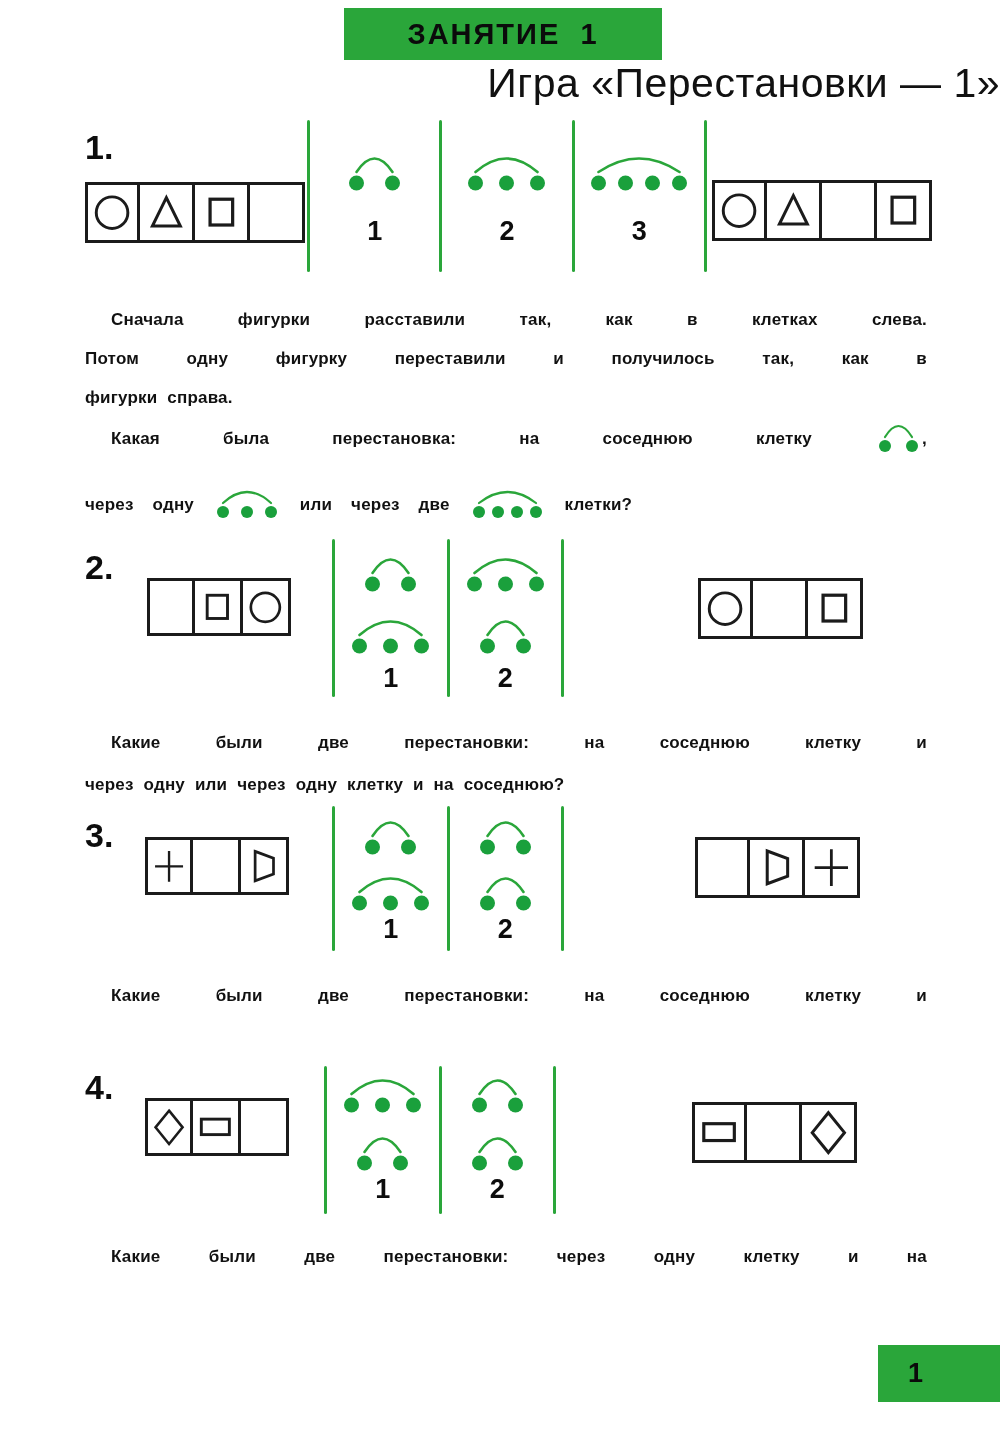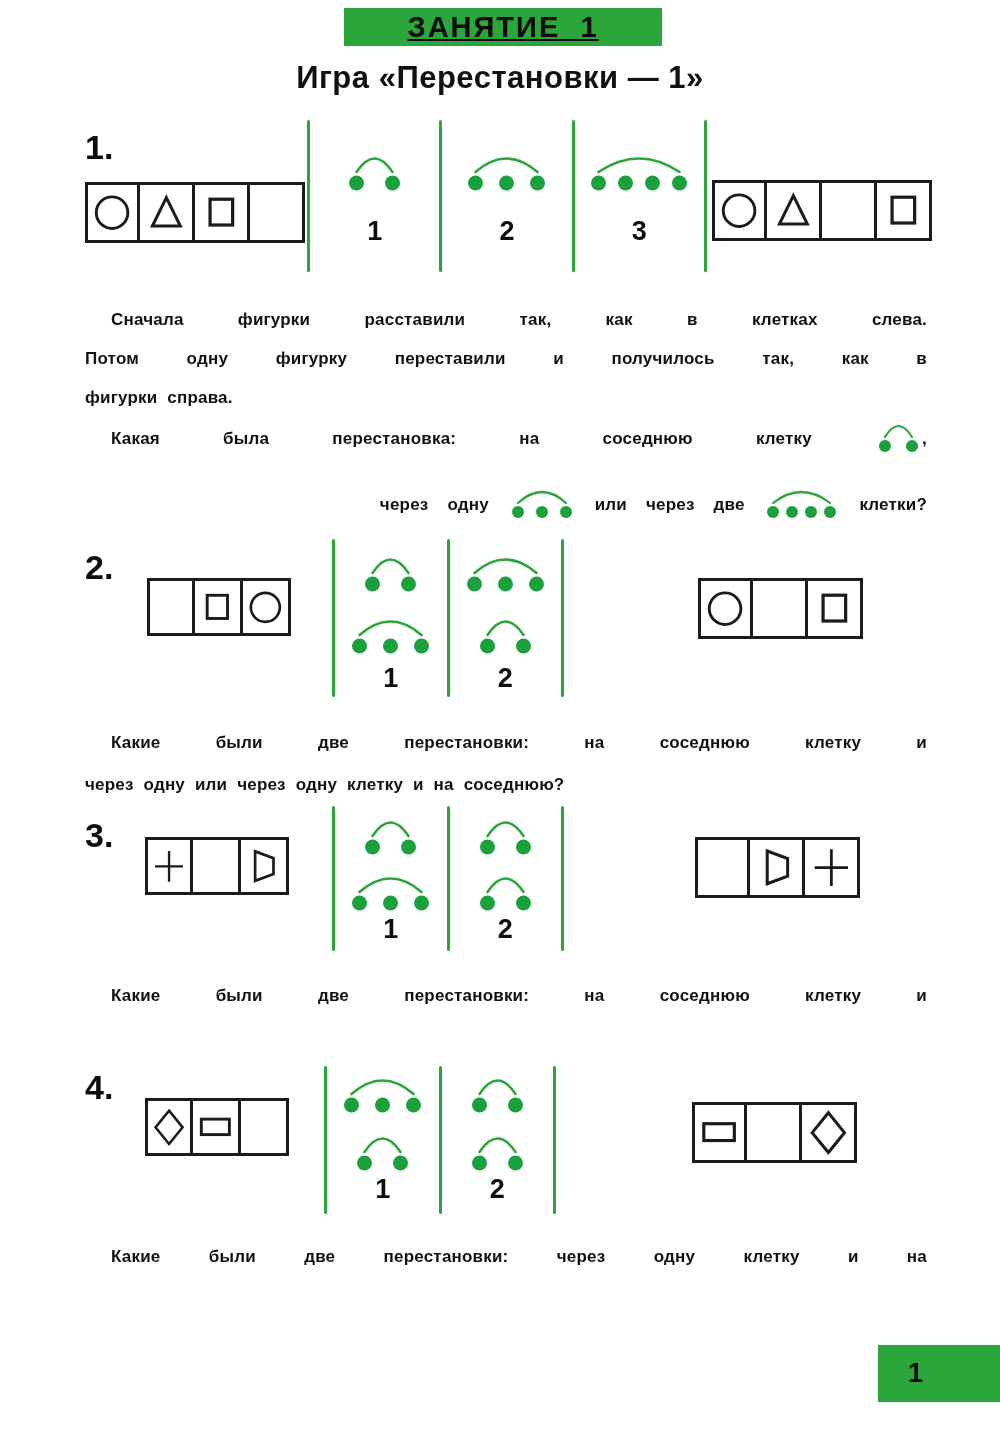--- a/index.html
+++ b/index.html
@@ -1,24 +1,24 @@
 <!DOCTYPE html>
 <html style="--green: #2aa63a;"><head>
 <meta charset="utf-8">
 <style>
   html,body{margin:0;padding:0;background:#ffffff;}
   .page{position:relative;width:1000px;height:1453px;background:#ffffff;
         font-family:"Liberation Sans",sans-serif;color:#161616;overflow:hidden;}
 
   
-  .lesson-badge{position:absolute;left:344px;top:8px;width:318px;height:38px;
+  .lesson-badge{position:absolute;left:344px;top:8px;width:318px;height:52px;
     background:var(--green,#2aa63a);display:flex;align-items:center;justify-content:center;
-    font-weight:bold;font-size:29px;letter-spacing:2px;color:#0b0b0b;white-space:pre;text-decoration:underline;}
-  .game-title{position:absolute;left:0;top:60px;width:100%;margin:0;text-align:center;
-    font-size:31px;font-weight:bold;letter-spacing:.5px;color:#111;}
+    font-weight:bold;font-size:29px;letter-spacing:2px;color:#0b0b0b;white-space:pre;}
+  .game-title{position:absolute;left:0;top:60px;width:100%;margin:0;text-align:right;
+    font-size:41px;font-weight:normal;letter-spacing:.5px;color:#111;}
 
   
   .exercise{position:absolute;left:0;width:1000px;}
   .ex1{top:118px;height:172px;}
   .ex2{top:535px;height:185px;}
   .ex3{top:800px;height:165px;}
   .ex4{top:1060px;height:168px;}
   .ex-number{position:absolute;font-size:34px;font-weight:bold;color:#0d0d0d;}
   .ex1 .ex-number{left:85px;top:10px;}
   .ex2 .ex-number{left:85px;top:13px;}
@@ -61,21 +61,21 @@
   .para1{top:300px;line-height:39px;}
   .q2{top:722px;}
   .q3{top:975px;}
   .q4{top:1236px;}
   .tline{text-align:justify;text-align-last:justify;}
   .tline.indent{text-indent:26px;}
   .tline.last{text-align-last:left;}
 
   .q1{top:414px;line-height:50px;}
   .q1 .qline.just{text-align:justify;text-align-last:justify;text-indent:26px;}
-  .q1 .qline.spread{word-spacing:14px;margin-top:16px;text-align:right;}
+  .q1 .qline.spread{word-spacing:14px;margin-top:16px;}
   .ifig svg{vertical-align:-9px;}
 
   
   .page-footer{position:absolute;left:878px;top:1345px;width:122px;height:57px;
     background:var(--green,#2aa63a);display:flex;align-items:center;}
   .page-footer .pnum{margin-left:30px;font-size:27px;font-weight:bold;color:#0b0b0b;}
 </style>
 </head>
 <body>
 

